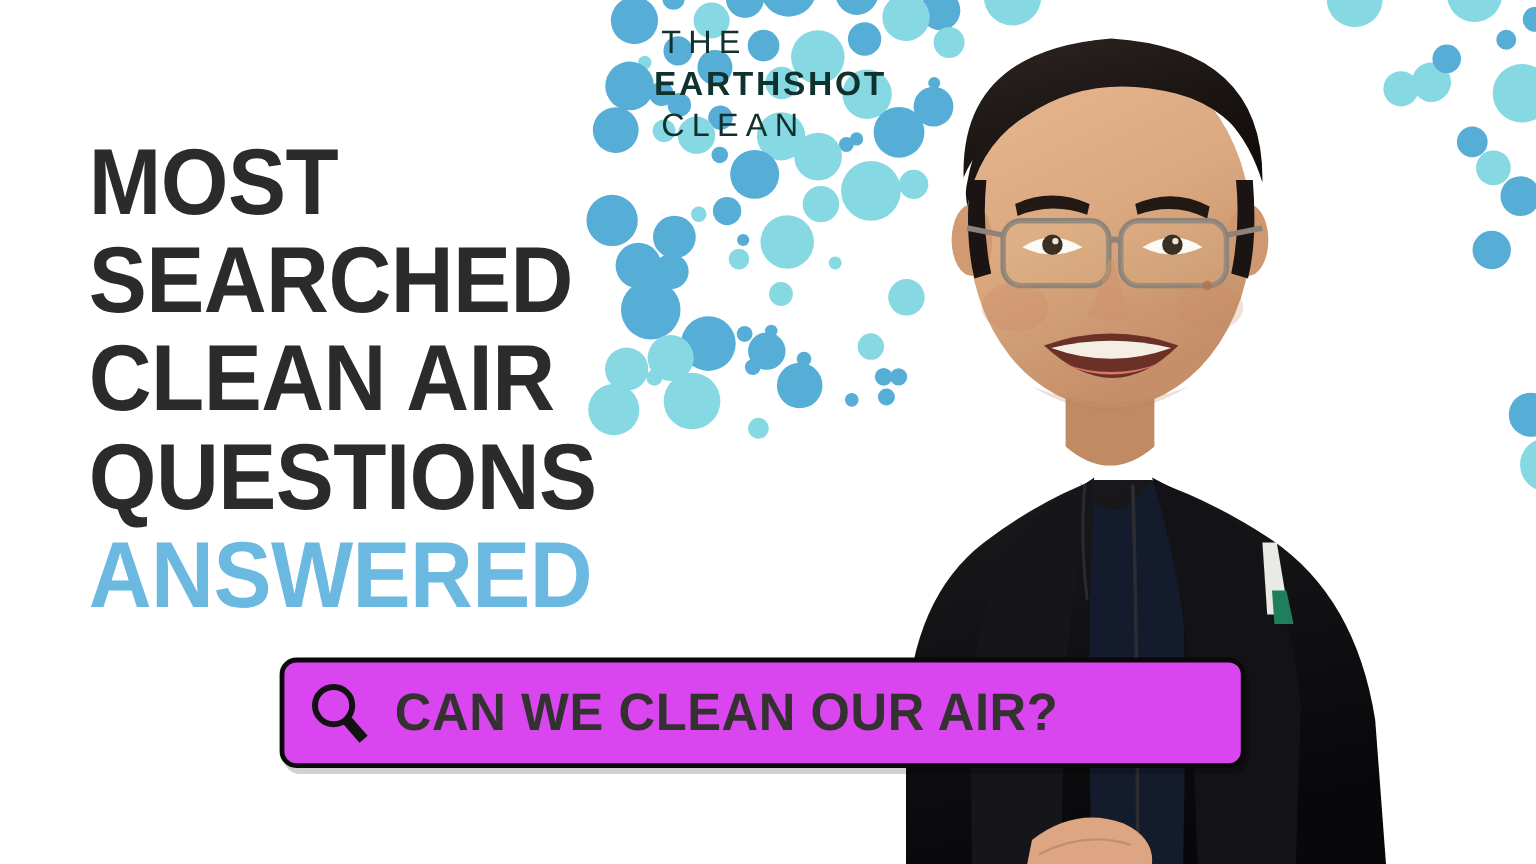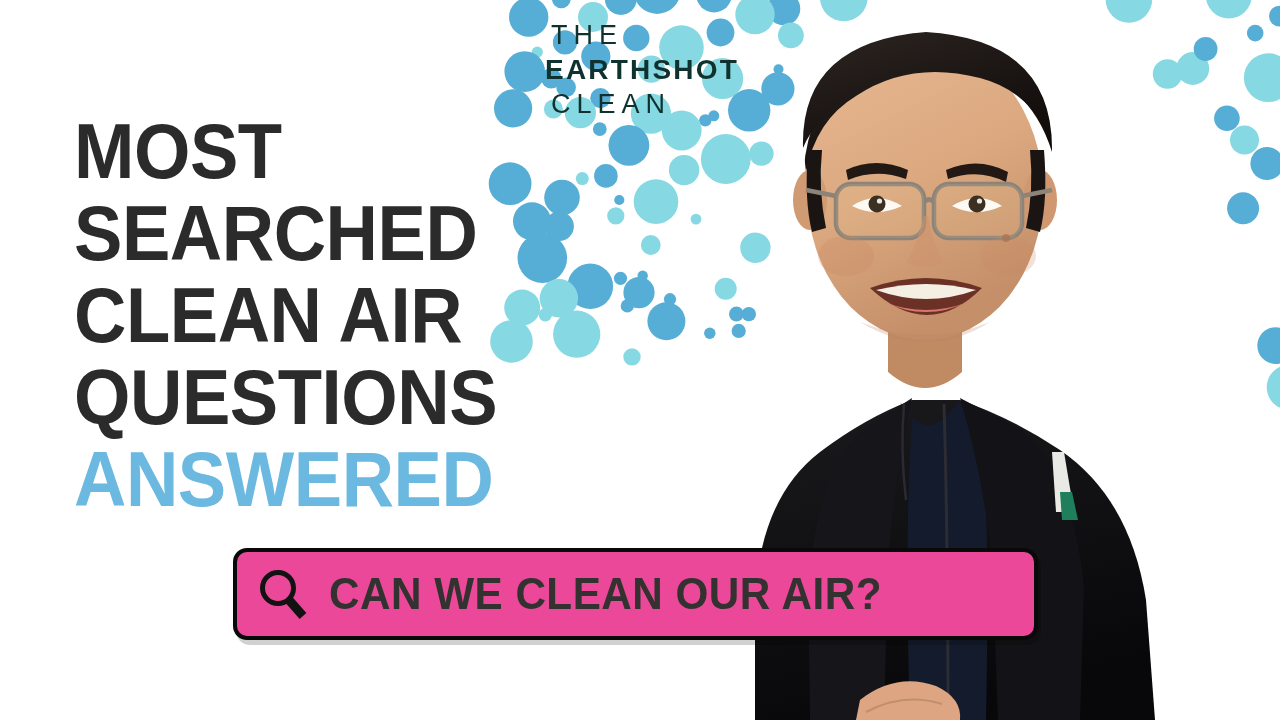--- a/index.html
+++ b/index.html
@@ -90,21 +90,21 @@
   }
   .hl-line.accent { color: #6bb9e0; }
 
   
   #search-bar {
     position: absolute;
     left: 233px;
     top: 548px;
     width: 805px;
     height: 92px;
-    background: #ec4899;
+    background: #d946ef;
     border: 4px solid #090909;
     border-radius: 14px;
     box-sizing: border-box;
     display: flex;
     align-items: center;
     z-index: 7;
     box-shadow: 3px 5px 0 rgba(0,0,0,0.18);
   }
   #search-icon-wrap {
     width: 92px;

